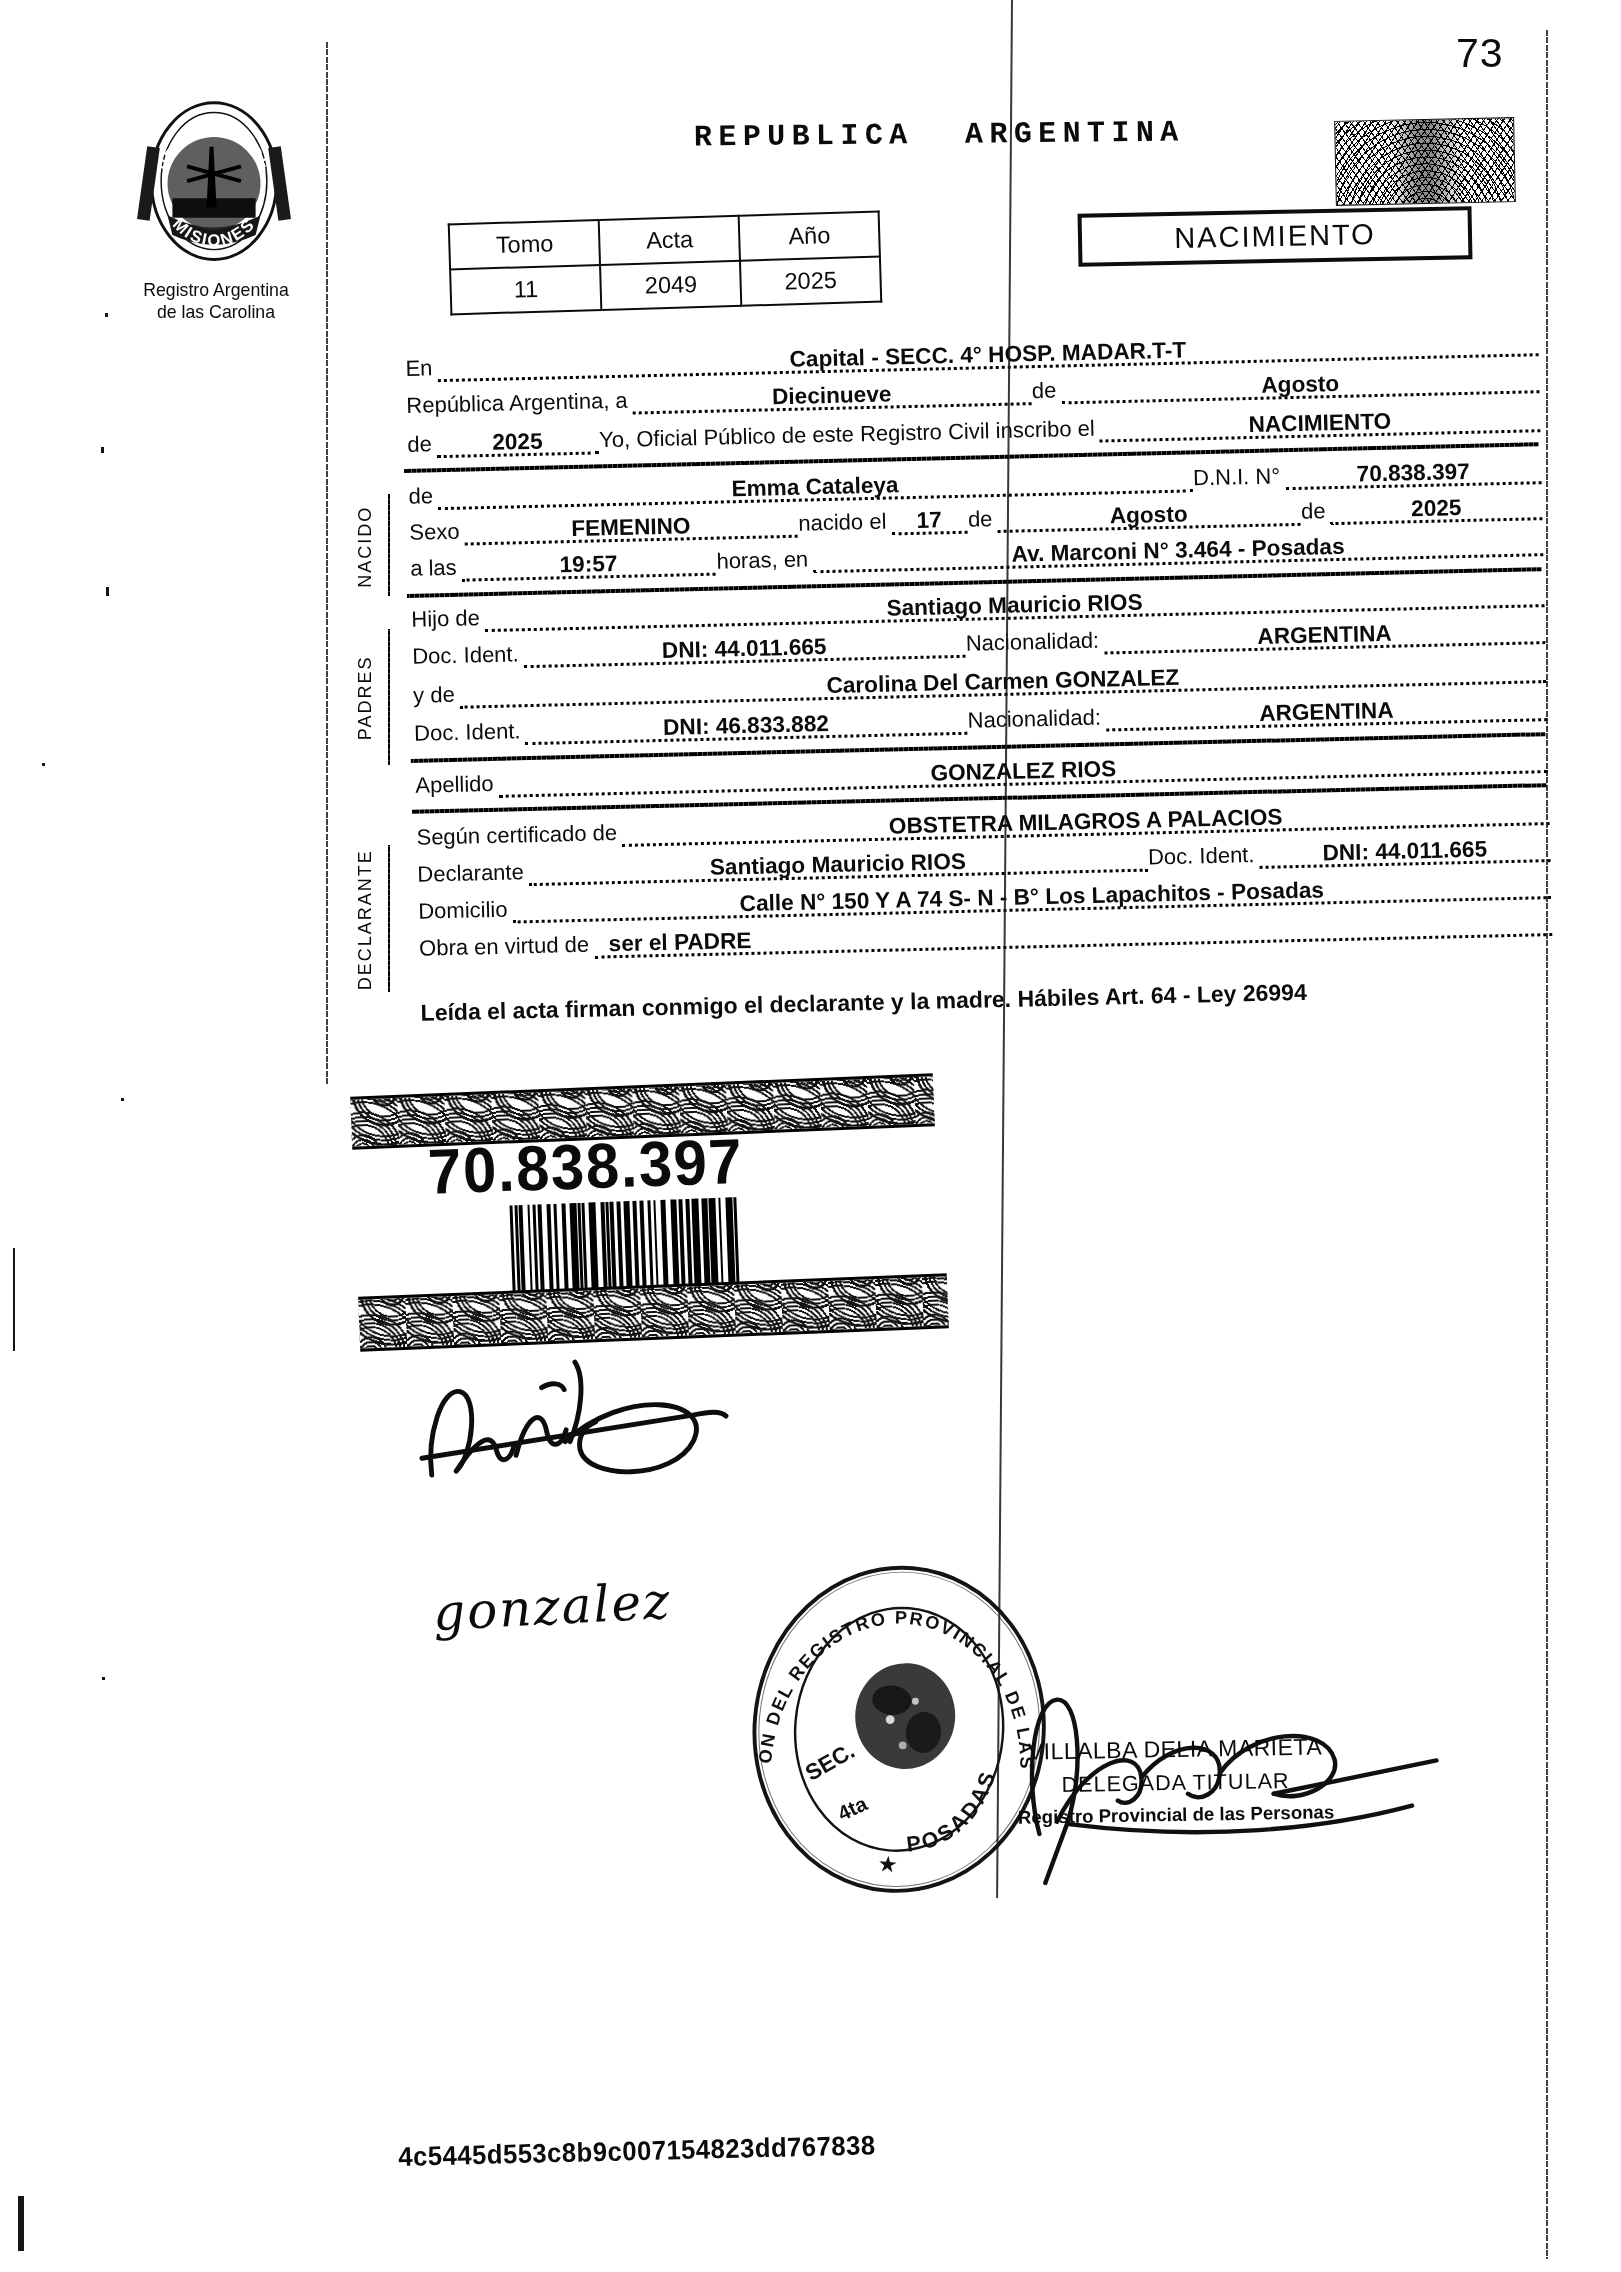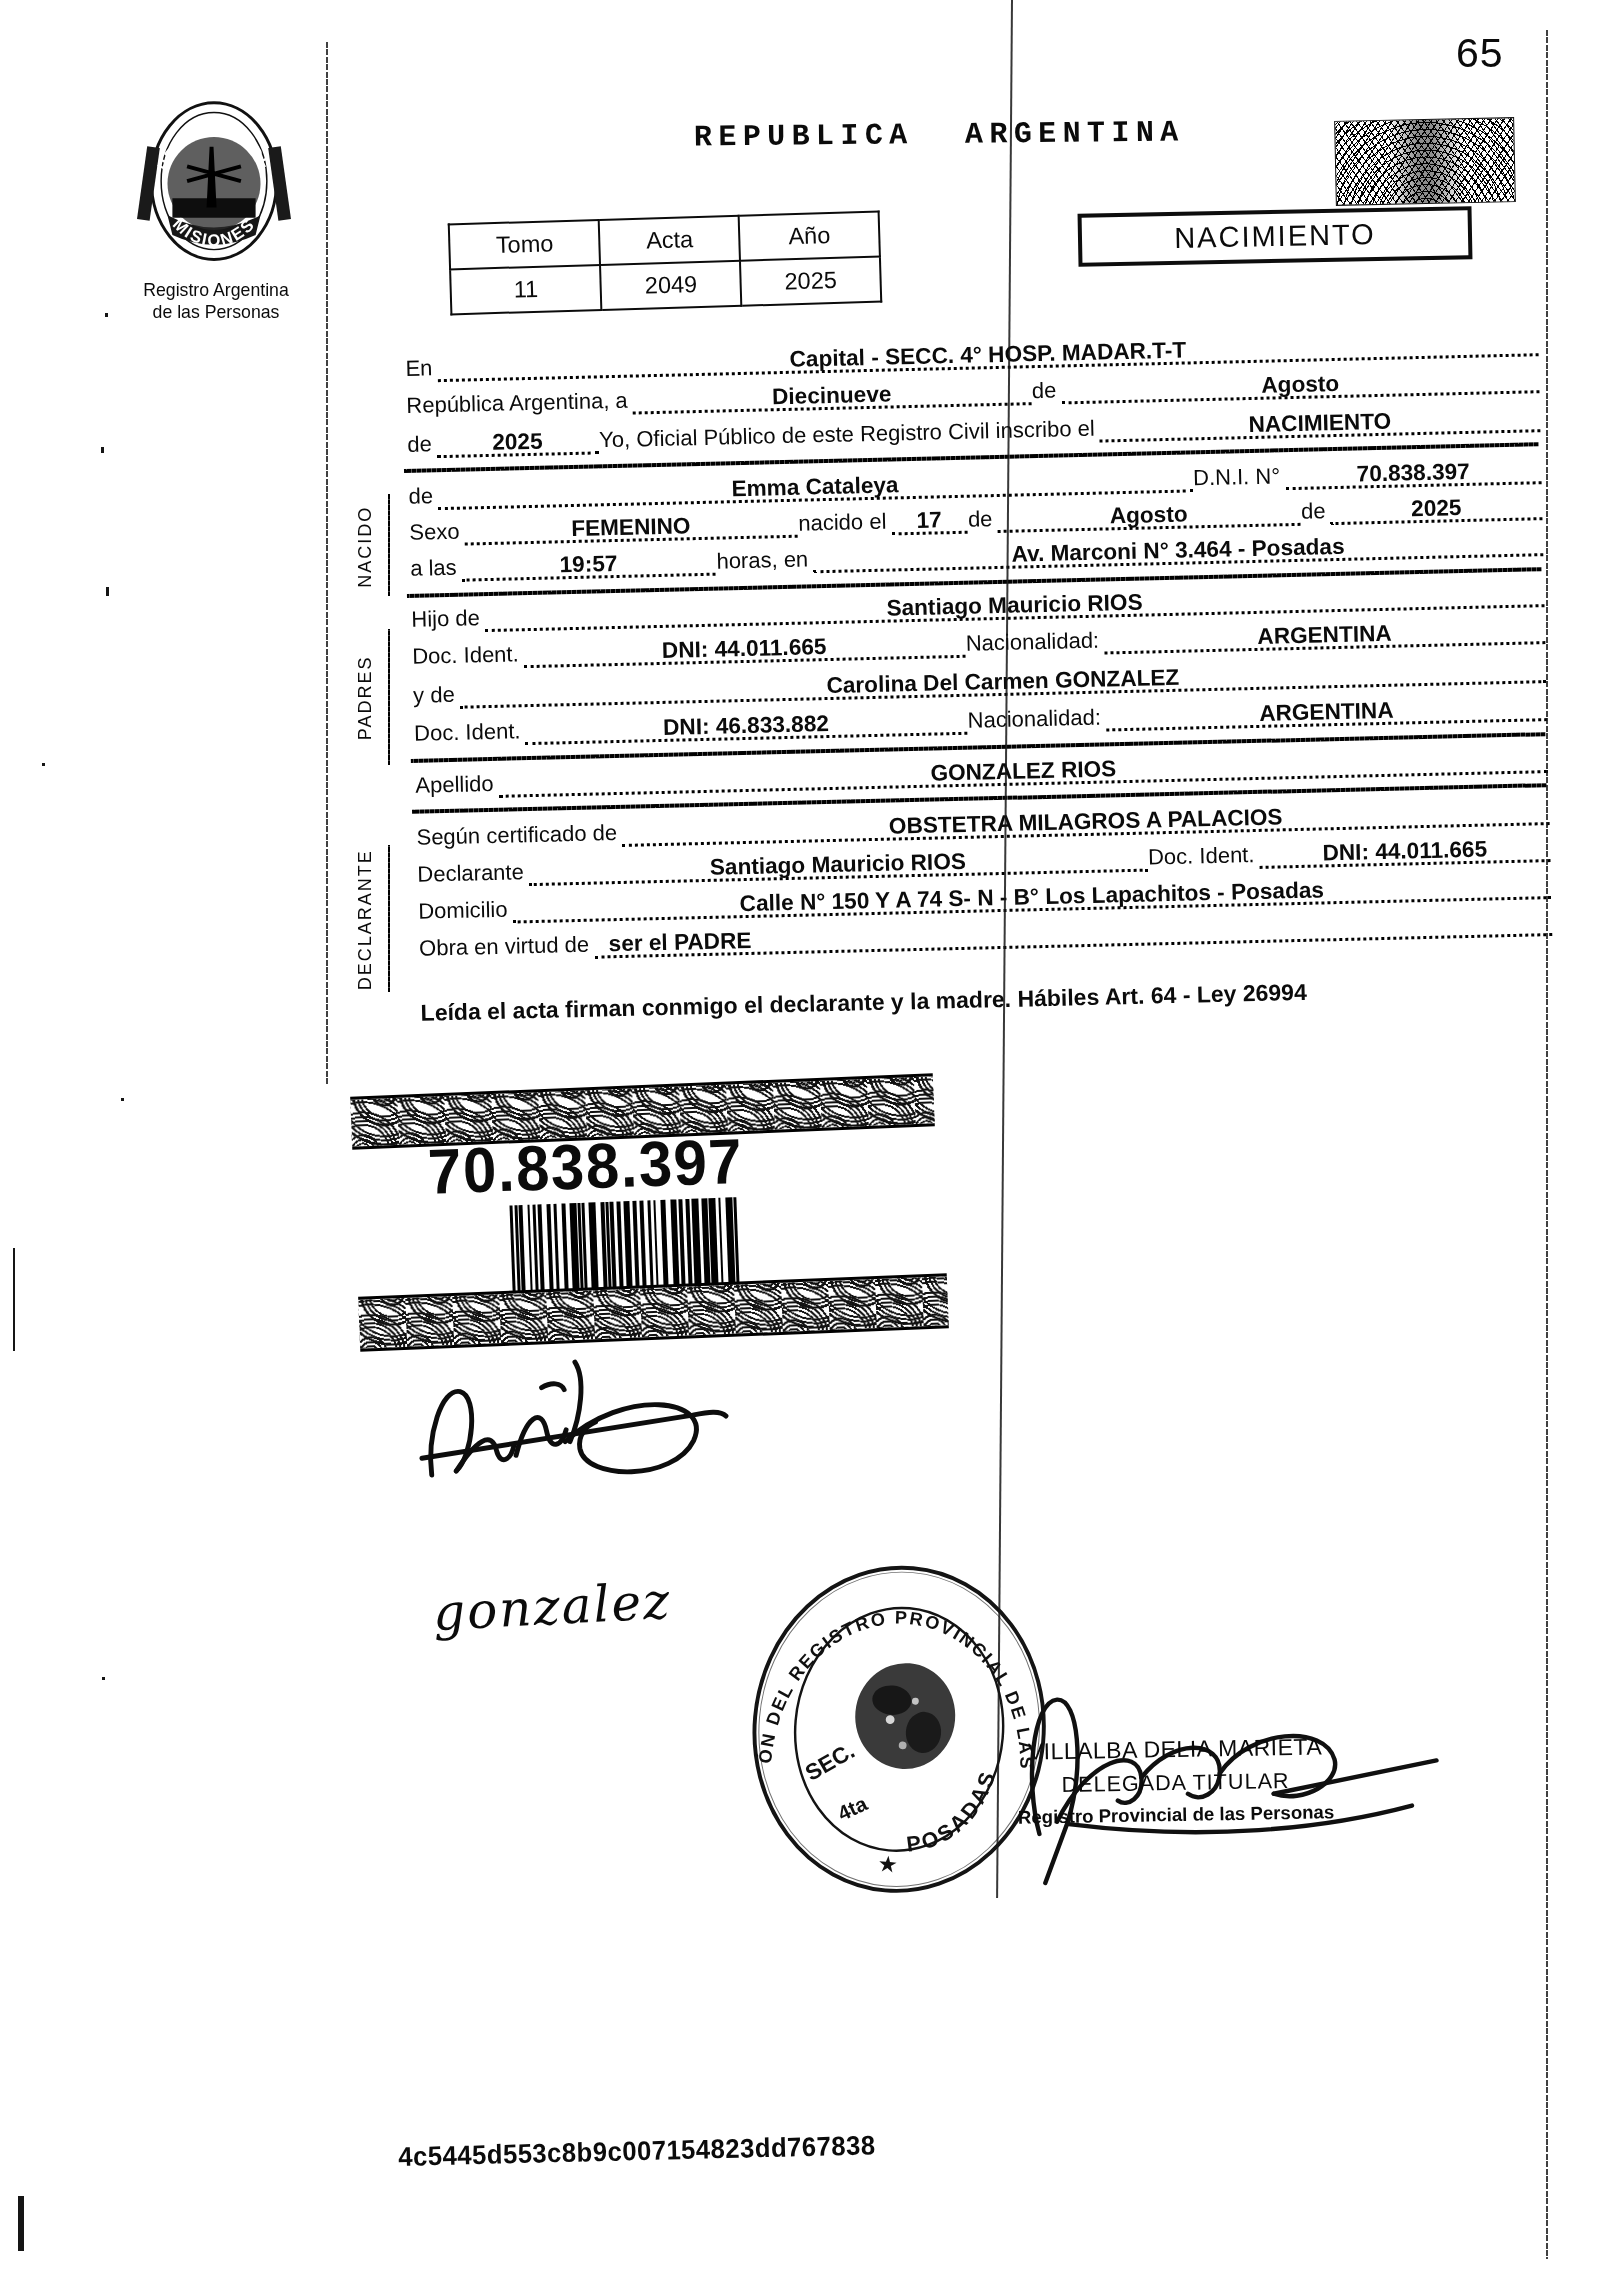--- a/index.html
+++ b/index.html
@@ -74,21 +74,21 @@
   #fold-center{left:1011px;top:0;width:1.5px;height:1898px;transform:rotate(.45deg);
                transform-origin:top center;opacity:.85;}
   #edge-left{left:326px;top:42px;width:1.5px;height:1042px;opacity:.8;
      background:repeating-linear-gradient(180deg,#111 0 5.9px,transparent 5.9px 7.4px);}
   #edge-right{left:1546px;top:30px;width:1.5px;height:2229px;opacity:.8;
      background:repeating-linear-gradient(180deg,#111 0 5.9px,transparent 5.9px 7.4px);}
 </style>
 </head>
 <body>
 
-<div class="abs" id="page-num">65</div>
+<div class="abs" id="page-num">73</div>
 
 <svg class="abs" id="logo" width="162" height="186" viewBox="0 0 330 380">
   <ellipse cx="165" cy="180" rx="128" ry="160" fill="none" stroke="#111" stroke-width="6"></ellipse>
   <ellipse cx="165" cy="180" rx="108" ry="140" fill="none" stroke="#111" stroke-width="3"></ellipse>
   <rect x="18" y="110" width="26" height="150" fill="#1a1a1a" transform="rotate(8 31 185)"></rect>
   <rect x="286" y="110" width="26" height="150" fill="#1a1a1a" transform="rotate(-8 299 185)"></rect>
   <path d="M70 250 Q165 300 260 250 L250 290 Q165 330 80 290 Z" fill="#161616"></path>
   <ellipse cx="165" cy="185" rx="95" ry="95" fill="#2a2a2a" opacity=".75"></ellipse>
   <path d="M80 215 h170 v40 h-170 z" fill="#0e0e0e"></path>
   <path d="M160 110 l6 120 h-12 z M110 150 l110 30 M220 150 l-110 30" stroke="#000" stroke-width="8" fill="#000"></path>
@@ -96,21 +96,21 @@
   <text font-size="31" font-weight="bold" fill="#fff" letter-spacing="3">
     <textPath href="#logo-top-arc" startOffset="50%" text-anchor="middle">PROVINCIA DE</textPath>
   </text>
   <path id="logo-bottom-arc" d="M58 230 A 115 130 0 0 0 272 230" fill="none"></path>
   <text font-size="34" font-weight="bold" fill="#fff" letter-spacing="4">
     <textPath href="#logo-bottom-arc" startOffset="50%" text-anchor="middle">MISIONES</textPath>
   </text>
 </svg>
 <div class="abs" id="logo-caption">
   <div>Registro Argentina</div>
-  <div>de las Personas</div>
+  <div>de las Carolina</div>
 </div>
 
 <div class="abs" id="doc-title">REPUBLICA ARGENTINA</div>
 <div class="abs" id="guilloche"></div>
 
 <table class="abs" id="acta-table">
   <tbody>
       <tr>
     <td class="c1">Tomo</td>
     <td class="c2">Acta</td>

